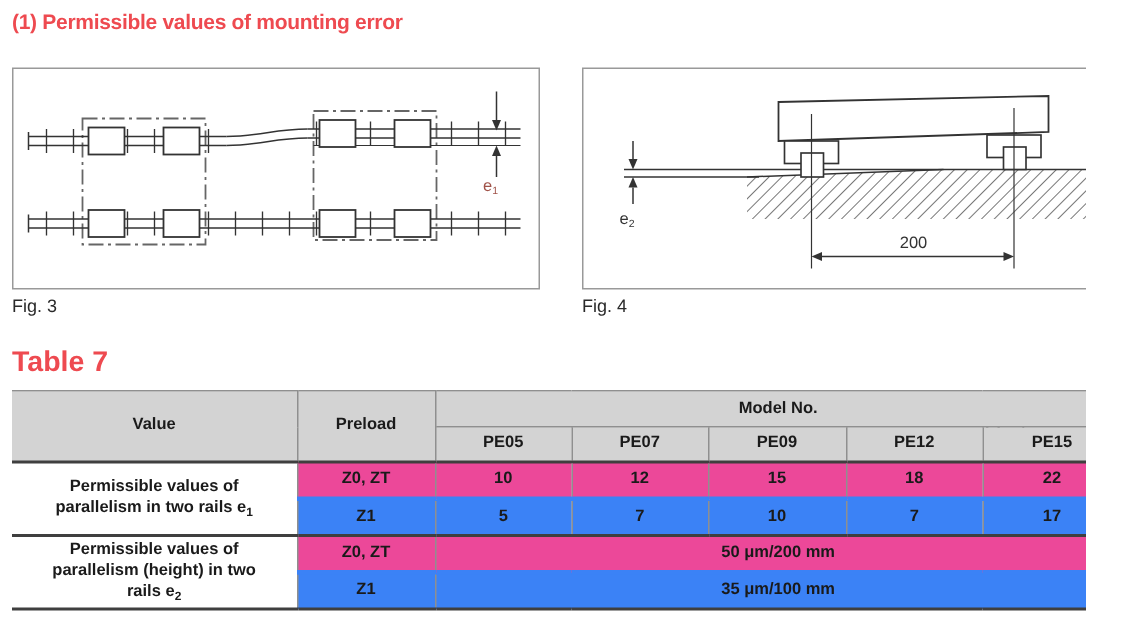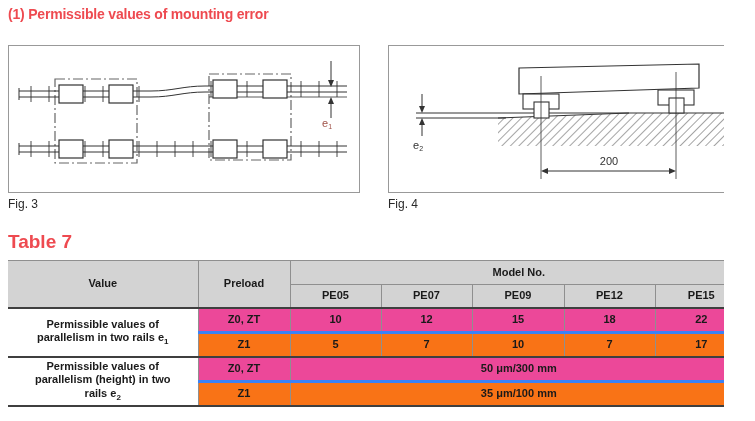--- a/index.html
+++ b/index.html
@@ -29,21 +29,21 @@
     border:1px solid #8f8f8f; padding:0 16px;
     font-size:11px; font-weight:bold; color:#1a1a1a;
     text-align:center; vertical-align:middle; line-height:1.25;
   }
   .t7 thead th { background:#d3d3d3; }
   .t7 tr.h1 th { border-top:1px solid #8f8f8f; height:23px; }
   .t7 tr.h2 th { height:22px; }
   .t7 tr.h2 th, .t7 th.hspan { border-bottom:2px solid #3f3f3f; }
   .t7 tbody td { height:22px;margin-top:33px; }
   .t7 tr.band td { background:#ec4899; border-bottom:3px solid #3b82f6; }
-  .t7 tr.plain td { background:#f97316; }
+  .t7 tr.plain td { background:#3b82f6; }
   .t7 td.vlabel { background:#fff !important; }
   .t7 .grp-end { border-bottom:2px solid #3f3f3f !important; }
   .t7 .no-l { border-left:none; }
   .t7 .no-r { border-right:none; }
   .t7 sub { font-size:8px; }
   svg { display:block; font-family:inherit; }
 </style>
 </head>
 <body>
 
@@ -189,21 +189,21 @@
         <td class="grp-end">10</td>
         <td class="grp-end">7</td>
         <td class="grp-end no-r">17</td>
       </tr>
       <tr class="band">
         <td rowspan="2" class="vlabel no-l grp-end">
           <span>Permissible values of</span><br>
           <span>parallelism (height) in two rails e</span><sub>2</sub>
         </td>
         <td>Z0, ZT</td>
-        <td colspan="5" class="no-r">50 μm/300 mm</td>
+        <td colspan="5" class="no-r">50 μm/200 mm</td>
       </tr>
       <tr class="plain">
         <td class="grp-end">Z1</td>
         <td colspan="5" class="grp-end no-r">35 μm/100 mm</td>
       </tr>
     </tbody>
   </table>
 
 </div>
 

